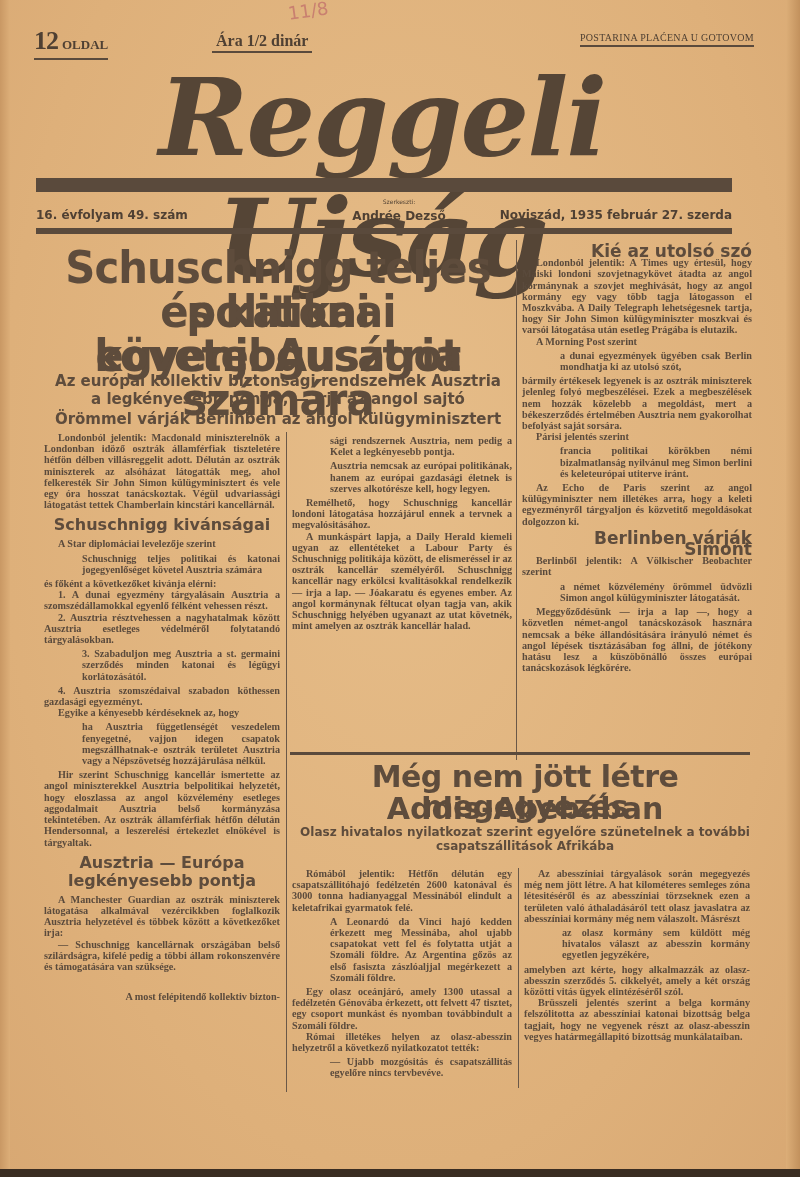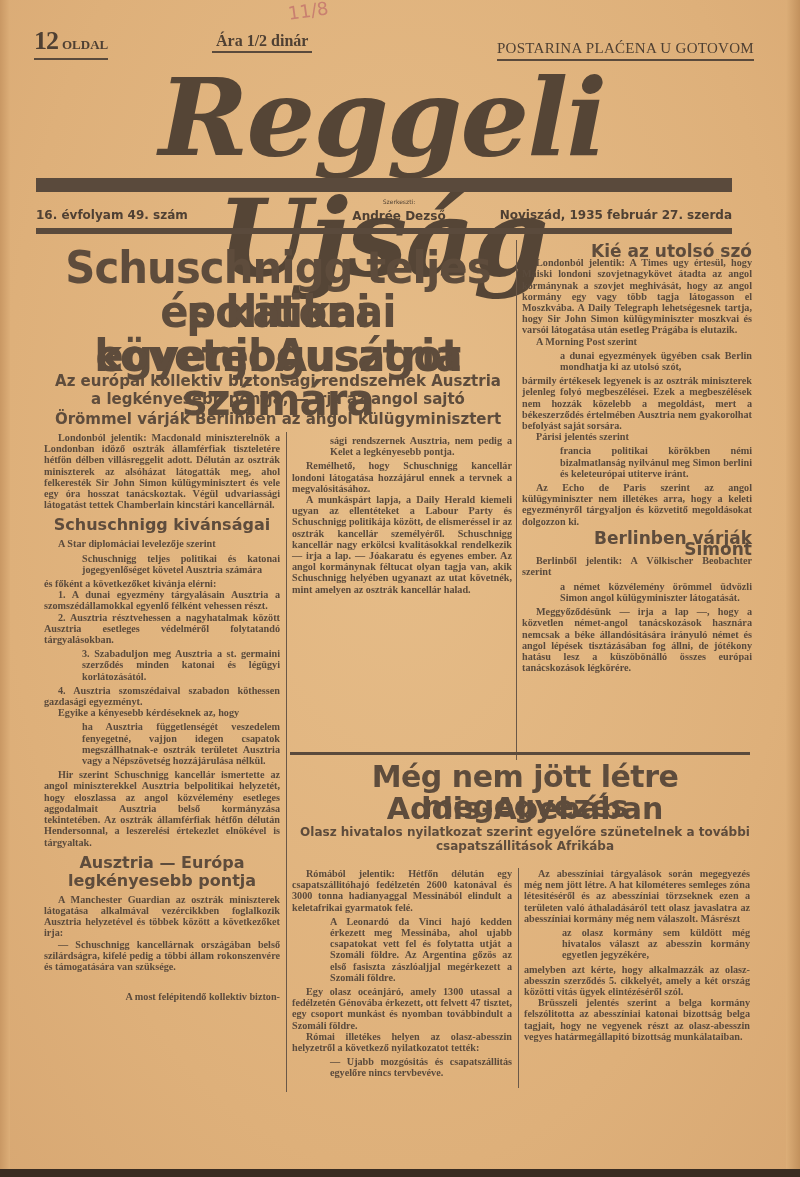--- a/index.html
+++ b/index.html
@@ -17,21 +17,21 @@
   }
   .left-edge { position:absolute; left:0; top:0; width:10px; height:1177px; background: linear-gradient(90deg,#c99864,#dcae78); }
   .right-edge { position:absolute; right:0; top:0; width:14px; height:1177px; background: linear-gradient(90deg,#dcae78,#c2915d); }
   .bottom-edge { position:absolute; left:0; bottom:0; width:800px; height:8px; background:#3a2d22; }
 
   .top-row { position:absolute; top:26px; left:34px; width:720px; height:30px; }
   .pages { position:absolute; left:0; top:0; font-weight:bold; border-bottom:2px solid #5a4a3c; padding-bottom:2px; }
   .pages .num { font-size:26px; letter-spacing:-1px; }
   .pages .lbl { font-size:13px; }
   .price { position:absolute; left:178px; top:6px; font-size:16px; font-weight:bold; border-bottom:2px solid #5a4a3c; padding:0 4px 1px; }
-  .postage { position:absolute; right:0; top:14px; font-size:15px; letter-spacing:0.3px; border-bottom:2px solid #5a4a3c; padding-bottom:2px; }
+  .postage { position:absolute; right:0; top:6px; font-size:10px; letter-spacing:0.3px; border-bottom:2px solid #5a4a3c; padding-bottom:2px; }
 
   .masthead {
     position:absolute; top:58px; left:36px; width:692px; height:120px;
     font-family: "DejaVu Serif", serif; font-weight:bold; font-style:italic;
     font-size:106px; line-height:120px; color:#554536; text-align:center;
     letter-spacing:-2px; transform: scaleX(1.02);
   }
   .mast-rule { position:absolute; top:178px; left:36px; width:696px; height:14px; background:#5a4a3c; }
 
   .info-row { position:absolute; top:198px; left:36px; width:696px; height:30px; font-family:"DejaVu Sans", sans-serif; font-weight:bold; }
@@ -125,20 +125,21 @@
     <div class="indent-block">ha Ausztria függetlenségét veszedelem fenyegetné, vajjon idegen csapatok megszállhatnak-e osztrák területet Ausztria vagy a Népszövetség hozzájárulása nélkül.</div>
     <p>Hir szerint Schuschnigg kancellár ismertette az angol miniszterekkel Ausztria belpolitikai helyzetét, hogy eloszlassa az angol közvélemény esetleges aggodalmait Ausztria belső kormányzása tekintetében. Az osztrák államférfiak hétfőn délután Hendersonnal, a leszerelési értekezlet elnökével is tárgyaltak.</p>
     <div class="subhead">Ausztria — Európa legkényesebb pontja</div>
     <p>A Manchester Guardian az osztrák miniszterek látogatása alkalmával vezércikkben foglalkozik Ausztria helyzetével és többek között a következőket irja:</p>
     <p>— Schuschnigg kancellárnak országában belső szilárdságra, kifelé pedig a többi állam rokonszenvére és támogatására van szüksége.</p>
     <p style="text-align:right; margin-top:19px;">A most felépitendő kollektiv bizton-</p>
   </div>
 
   <div class="col" style="left:292px; top:432px; width:220px;">
     <div class="indent-block">sági rendszernek Ausztria, nem pedig a Kelet a legkényesebb pontja.</div>
+    <div class="indent-block">Ausztria nemcsak az európai politikának, hanem az európai gazdasági életnek is szerves alkotórésze kell, hogy legyen.</div>
     <p>Remélhető, hogy Schuschnigg kancellár londoni látogatása hozzájárul ennek a tervnek a megvalósitásához.</p>
     <p>A munkáspárt lapja, a Daily Herald kiemeli ugyan az ellentéteket a Labour Party és Schuschnigg politikája között, de elismeréssel ir az osztrák kancellár személyéről. Schuschnigg kancellár nagy erkölcsi kvalitásokkal rendelkezik — irja a lap. — Jóakaratu és egyenes ember. Az angol kormánynak féltucat olyan tagja van, akik Schuschnigg helyében ugyanazt az utat követnék, mint amelyen az osztrák kancellár halad.</p>
   </div>
 
   <div class="col" style="left:522px; top:246px; width:230px;">
     <div class="box-head">Kié az utolsó szó</div>
     <p>Londonból jelentik: A Times ugy értesül, hogy Maiski londoni szovjetnagykövet átadta az angol kormánynak a szovjet meghivását, hogy az angol kormány egy vagy több tagja látogasson el Moszkvába. A Daily Telegraph lehetségesnek tartja, hogy Sir John Simon külügyminiszter moszkvai és varsói látogatása után esetleg Prágába is elutazik.</p>
     <p>A Morning Post szerint</p>
     <div class="indent-block">a dunai egyezmények ügyében csak Berlin mondhatja ki az utolsó szót,</div>
     <p class="noind">bármily értékesek legyenek is az osztrák miniszterek jelenleg folyó megbeszélései. Ezek a megbeszélések nem hozzák közelebb a megoldást, mert a békeszerződés értelmében Ausztria nem gyakorolhat befolyást saját sorsára.</p>

